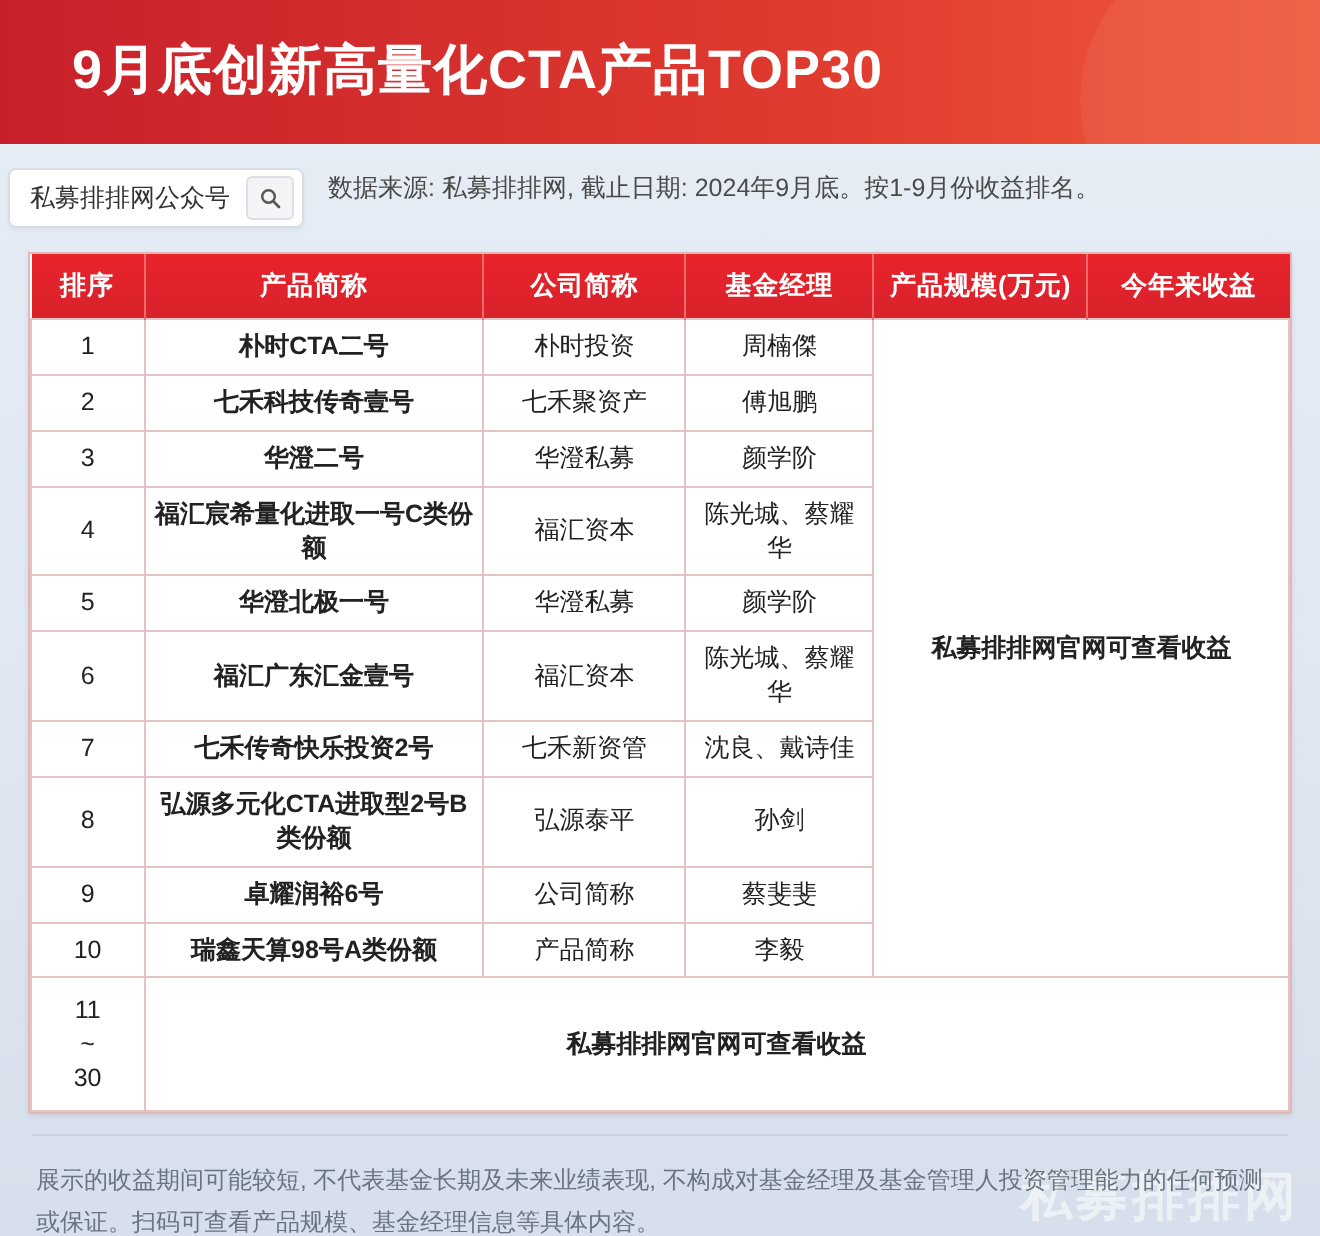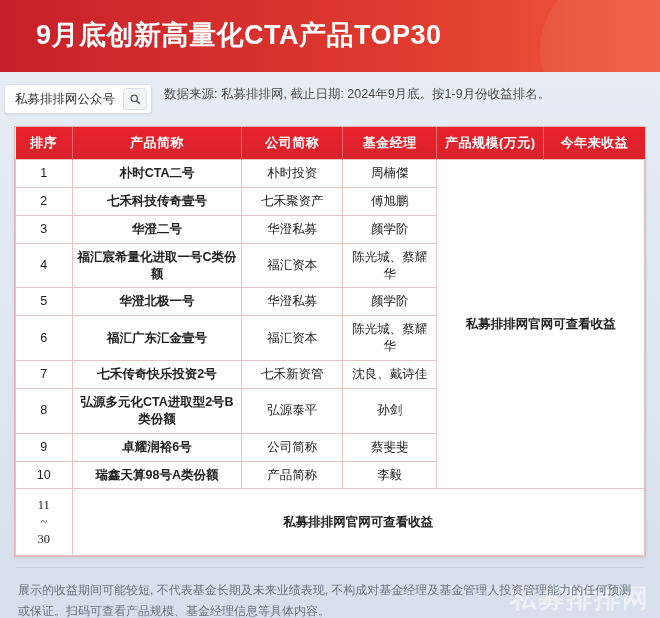--- a/index.html
+++ b/index.html
@@ -149,21 +149,20 @@
   }
   .merged-note {
     color: #d3232b;
     font-weight: bold;
     font-size: 13px;
     text-align: center;
     vertical-align: middle;
   }
   .tail-row td {
     height: 56px;
-    font-family: Liberation Serif, serif;
   }
   .tail-rank {
     font-size: 12.5px;
     line-height: 1.15;
     color: #222;
   }
   .disclaimer {
     margin: 12px 18px 0 18px;
     font-size: 12px;
     line-height: 1.7;

